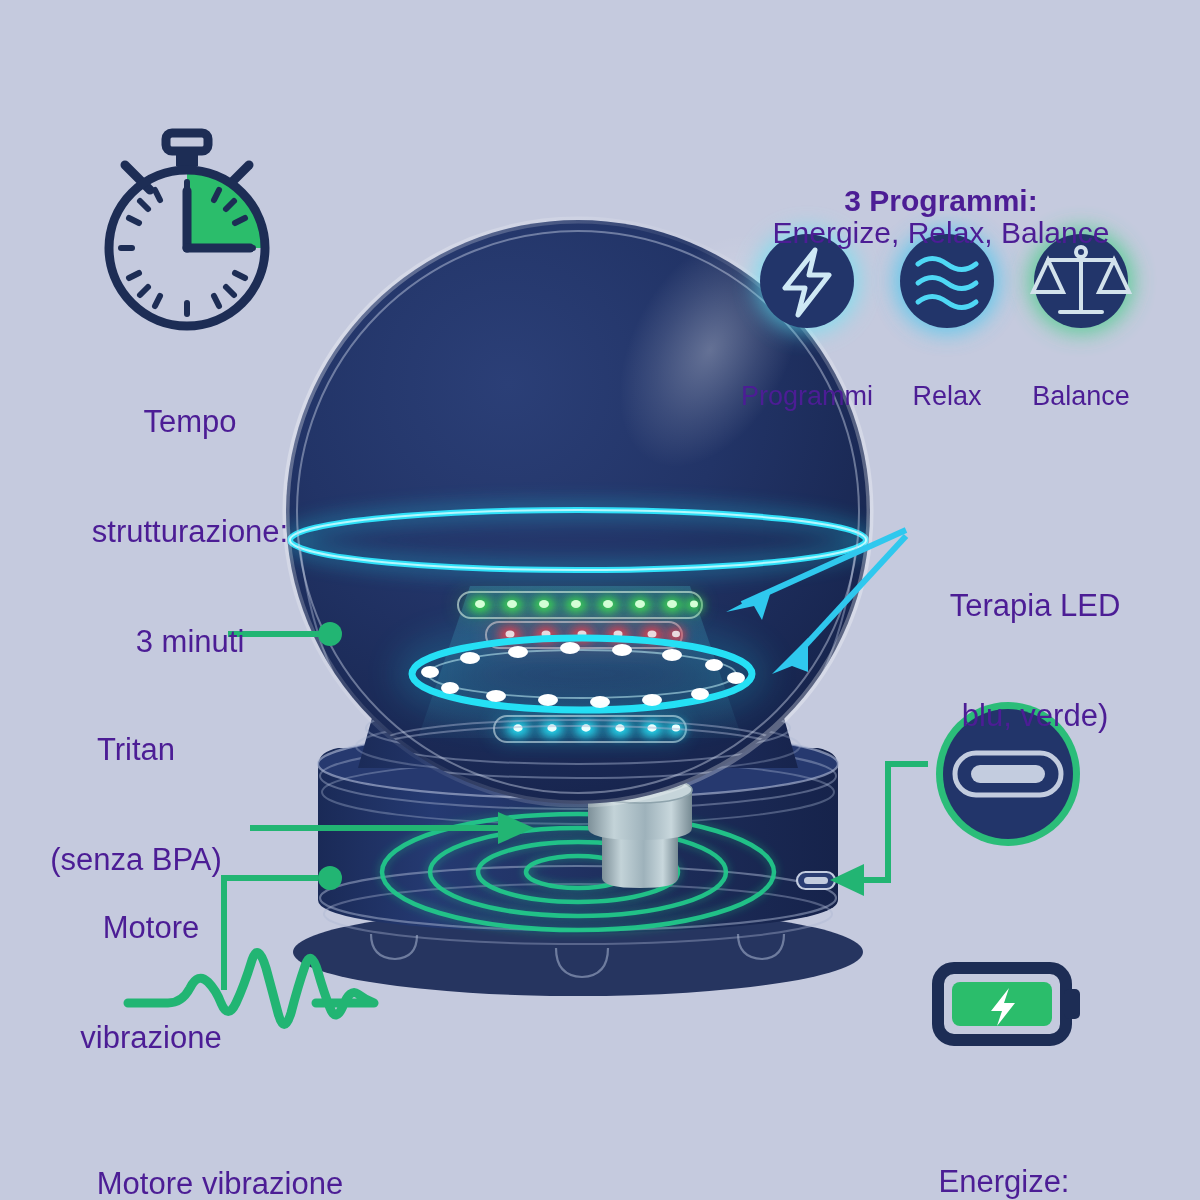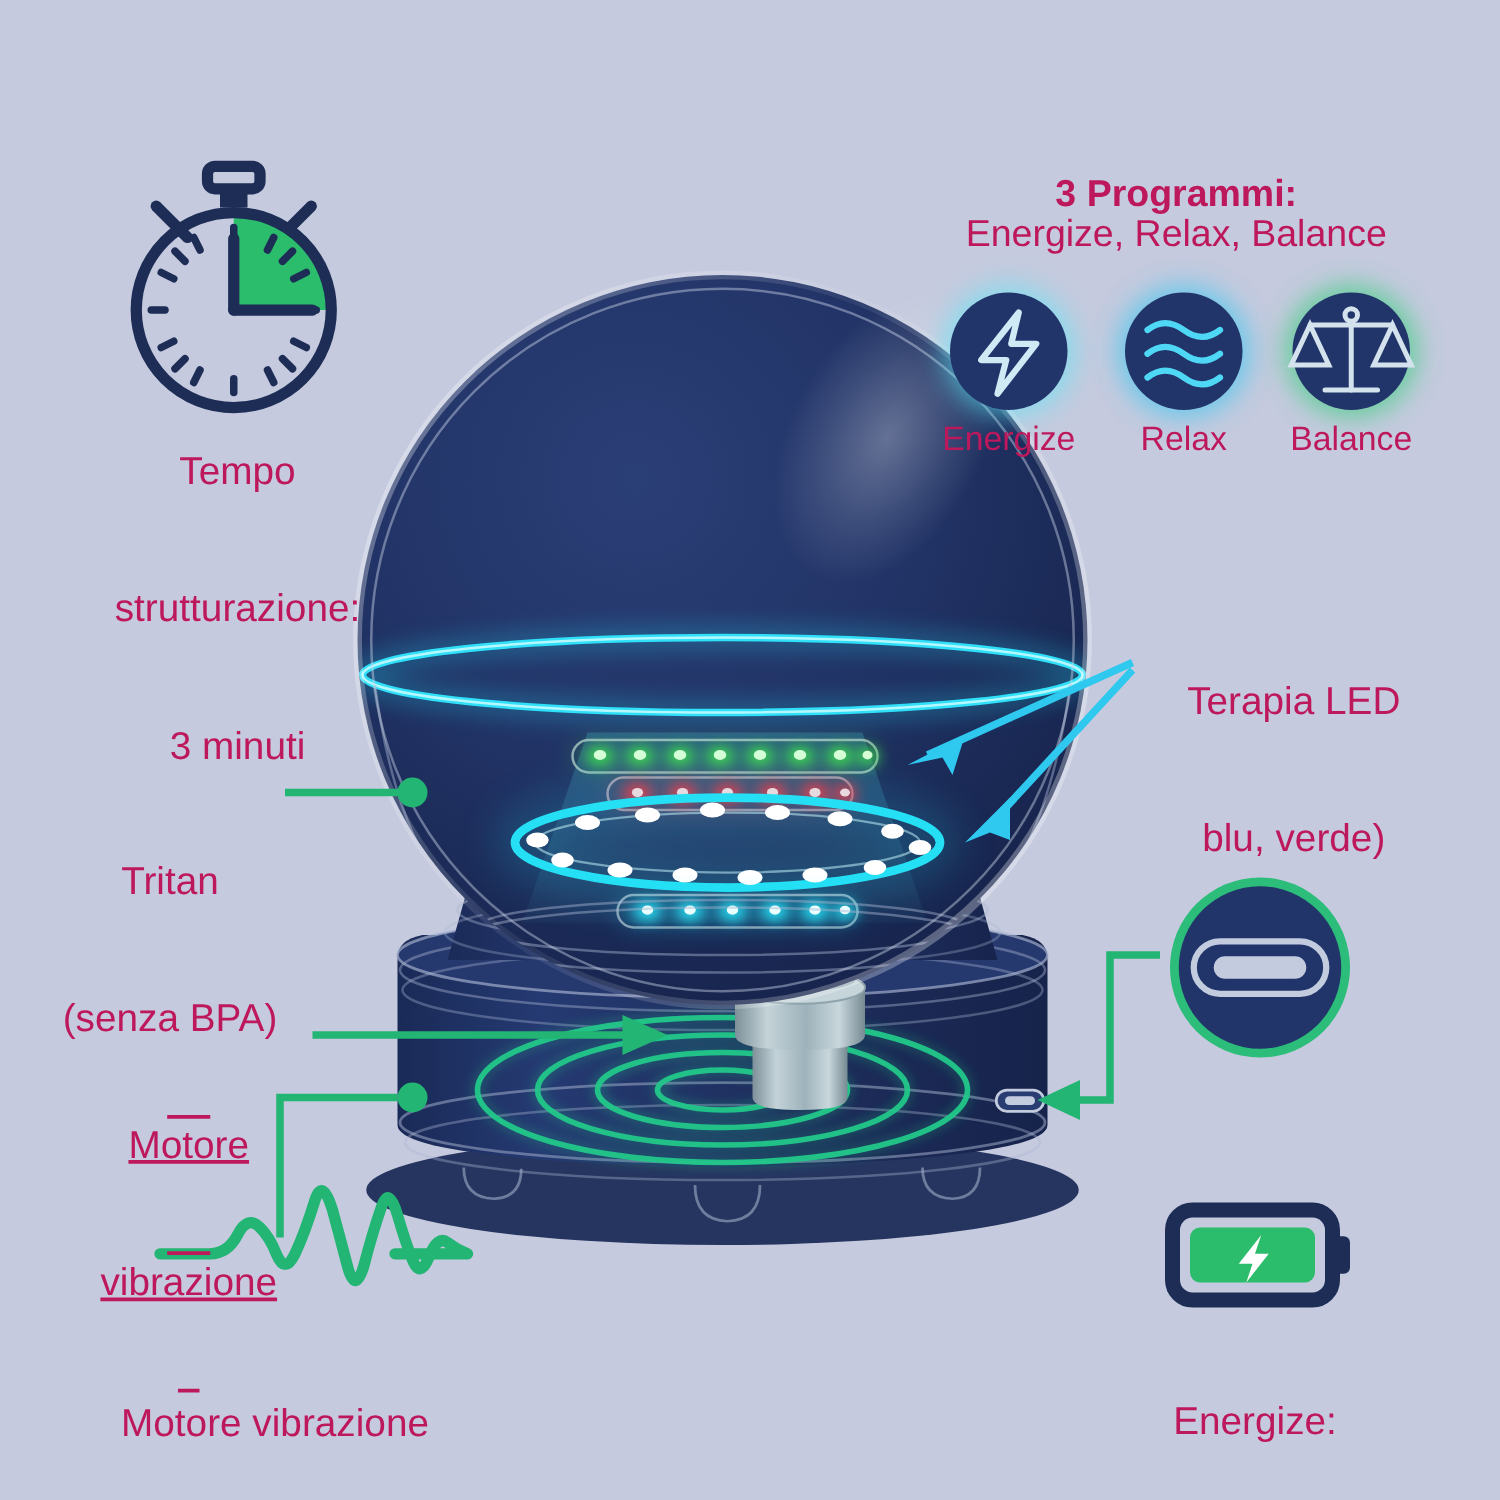--- a/index.html
+++ b/index.html
@@ -19,23 +19,24 @@
   }
   #stage svg.layer {
     position: absolute;
     left: 0;
     top: 0;
     width: 1200px;
     height: 1200px;
   }
   .txt {
     position: absolute;
-    color: #be185d;
+    color: #4c1d95;
     line-height: 1.18;
     white-space: pre;
+    margin-top: 45px;
   }
   .ctr { text-align: center; }
 
   .lbl-main { font-size: 31px; }
   .lbl-prog-title { font-size: 30px; font-weight: bold; }
   .lbl-prog-sub { font-size: 30px; }
   .lbl-prog-name { font-size: 27px; }
 </style>
 </head>
 <body>
@@ -396,35 +397,35 @@
 
   <div class="txt lbl-main ctr" style="left:20px; top:286px; width:340px;">
     <div>Tempo</div>
     <div>strutturazione:</div>
     <div>3 minuti</div>
   </div>
 
   <div class="txt lbl-prog-title ctr" style="left:750px; top:138px; width:382px;">3 Programmi:</div>
   <div class="txt lbl-prog-sub ctr" style="left:740px; top:170px; width:402px;">Energize, Relax, Balance</div>
 
-  <div class="txt lbl-prog-name ctr" style="left:727px; top:336px; width:160px;">Energize</div>
+  <div class="txt lbl-prog-name ctr" style="left:727px; top:336px; width:160px;">Programmi</div>
   <div class="txt lbl-prog-name ctr" style="left:877px; top:336px; width:140px;">Relax</div>
   <div class="txt lbl-prog-name ctr" style="left:1006px; top:336px; width:150px;">Balance</div>
 
   <div class="txt lbl-main ctr" style="left:905px; top:470px; width:260px;">
     <div>Terapia LED</div>
     <div>blu, verde)</div>
   </div>
 
   <div class="txt lbl-main ctr" style="left:38px; top:614px; width:196px;">
     <div>Tritan</div>
     <div>(senza BPA)</div>
   </div>
 
-  <div class="txt lbl-main ctr" style="left:52px; top:825px; width:198px;text-decoration:underline;">
+  <div class="txt lbl-main ctr" style="left:52px; top:792px; width:198px;">
     <div>Motore</div>
     <div>vibrazione</div>
   </div>
 
   <div class="txt lbl-main ctr" style="left:30px; top:1048px; width:380px;">
     <div>Motore vibrazione</div>
     
   </div>
 
 

